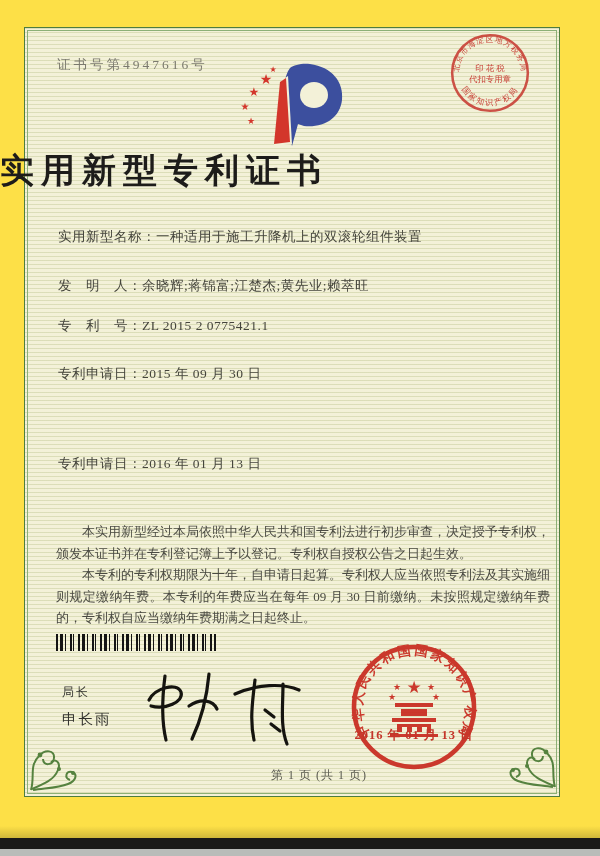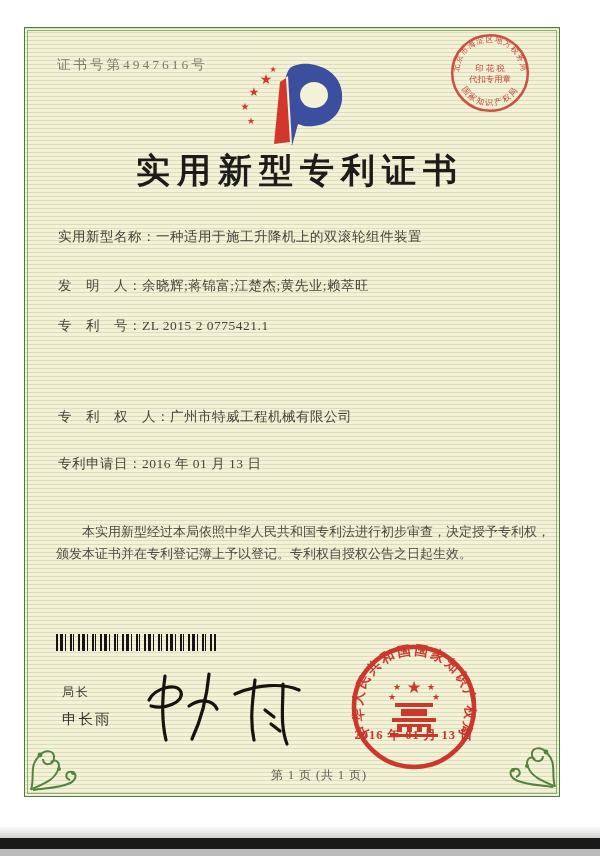--- a/index.html
+++ b/index.html
@@ -1,31 +1,31 @@
 <!DOCTYPE html>
 <html><head>
 <meta charset="utf-8">
 <style>
   html,body{margin:0;padding:0;}
   body{width:600px;height:856px;overflow:hidden;background:#c9ccc7;
        font-family:"Liberation Serif","DejaVu Serif",serif;}
-  .photo{position:relative;width:600px;height:856px;background:#ffffff;}
+  .photo{position:relative;width:600px;height:856px;background:#fde047;}
   
   .strip-dark{position:absolute;left:0;top:838px;width:600px;height:11px;background:#1a1a18;}
   .strip-gray{position:absolute;left:0;top:849px;width:600px;height:7px;background:#b9bcb9;}
   .strip-shadow{position:absolute;left:0;top:826px;width:600px;height:12px;
        background:linear-gradient(180deg,rgba(0,0,0,0) 0%,rgba(0,0,0,.18) 100%);}
   
   .frame{position:absolute;left:24px;top:27px;width:534px;height:768px;
        border:1.5px solid #4e7c3f;background-color:#f3f1d8;
        background-image:repeating-linear-gradient(180deg,rgba(148,164,88,.25) 0px,rgba(148,164,88,.25) 1px,rgba(0,0,0,0) 1px,rgba(0,0,0,0) 4px);}
   .frame::after{content:"";position:absolute;left:2px;top:2px;right:2px;bottom:2px;
        border:1px solid #8cb077;}
   .cert-no{position:absolute;left:57px;top:56px;font-size:13.5px;letter-spacing:3px;color:#7b7a6e;}
-  .title{position:absolute;left:0;top:148px;width:600px;text-align:center;
+  .title{position:absolute;left:0;top:148px;width:600px;text-align:left;
        font-size:34px;font-weight:700;letter-spacing:7px;color:#1d1c1a;}
   .field{position:absolute;left:58px;font-size:13.5px;color:#45453c;letter-spacing:.5px;white-space:nowrap;}
   .f0{top:228px}.f1{top:277px}.f2{top:317px}.f3{top:365px}.f4{top:408px}.f5{top:455px}
   .paras{position:absolute;left:56px;top:477px;width:494px;font-size:13px;line-height:21.5px;
        text-align:justify;color:#4a4a42;margin-top:44px;}
   .paras p{margin:0;text-indent:2em;}
   .barcode{position:absolute;left:56px;top:634px;width:160px;height:17px;background:
        repeating-linear-gradient(90deg,#141414 0 2px,rgba(0,0,0,0) 2px 4px,#141414 4px 7px,
        rgba(0,0,0,0) 7px 9px,#141414 9px 10px,rgba(0,0,0,0) 10px 14px,#141414 14px 16px,
        rgba(0,0,0,0) 16px 17px,#141414 17px 18px,rgba(0,0,0,0) 18px 22px);}
@@ -80,25 +80,26 @@
     <ellipse cx="88" cy="37" rx="14" ry="13" fill="#f3f1d8"></ellipse>
     <polygon points="56,22 62,18 66,86 48,88" fill="#f3f1d8"></polygon>
     <polygon points="54,24 60,20 64,84 48,86" fill="#d3362b"></polygon>
   </svg>
 
   <div class="title">实用新型专利证书</div>
 
   <div class="field f0"><span>实用新型名称：</span><span>一种适用于施工升降机上的双滚轮组件装置</span></div>
   <div class="field f1"><span>发　明　人：</span><span>余晓辉;蒋锦富;江楚杰;黄先业;赖萃旺</span></div>
   <div class="field f2"><span>专　利　号：</span><span>ZL 2015 2 0775421.1</span></div>
-  <div class="field f4"><span>专　利　权　人：</span><span>广州市特威工程机械有限公司</span></div>
+  <div class="field f3"><span>专利申请日：</span><span>2015 年 09 月 30 日</span></div>
   <div class="field f5"><span>专利申请日：</span><span>2016 年 01 月 13 日</span></div>
 
   <div class="paras">
     <p>本实用新型经过本局依照中华人民共和国专利法进行初步审查，决定授予专利权，颁发本证书并在专利登记簿上予以登记。专利权自授权公告之日起生效。</p>
+    <p>本专利的专利权期限为十年，自申请日起算。专利权人应当依照专利法及其实施细则规定缴纳年费。本专利的年费应当在每年 09 月 30 日前缴纳。未按照规定缴纳年费的，专利权自应当缴纳年费期满之日起终止。</p>
   </div>
 
   <div class="barcode"></div>
 
   <div class="director-title">局长</div>
   <div class="director-name">申长雨</div>
 
   <svg class="signature" width="185" height="88" viewBox="0 0 185 88">
     <g fill="none" stroke="#15140f" stroke-width="3.2" stroke-linecap="round">
       <path d="M30,12 C27,35 26,55 31,76"></path>

